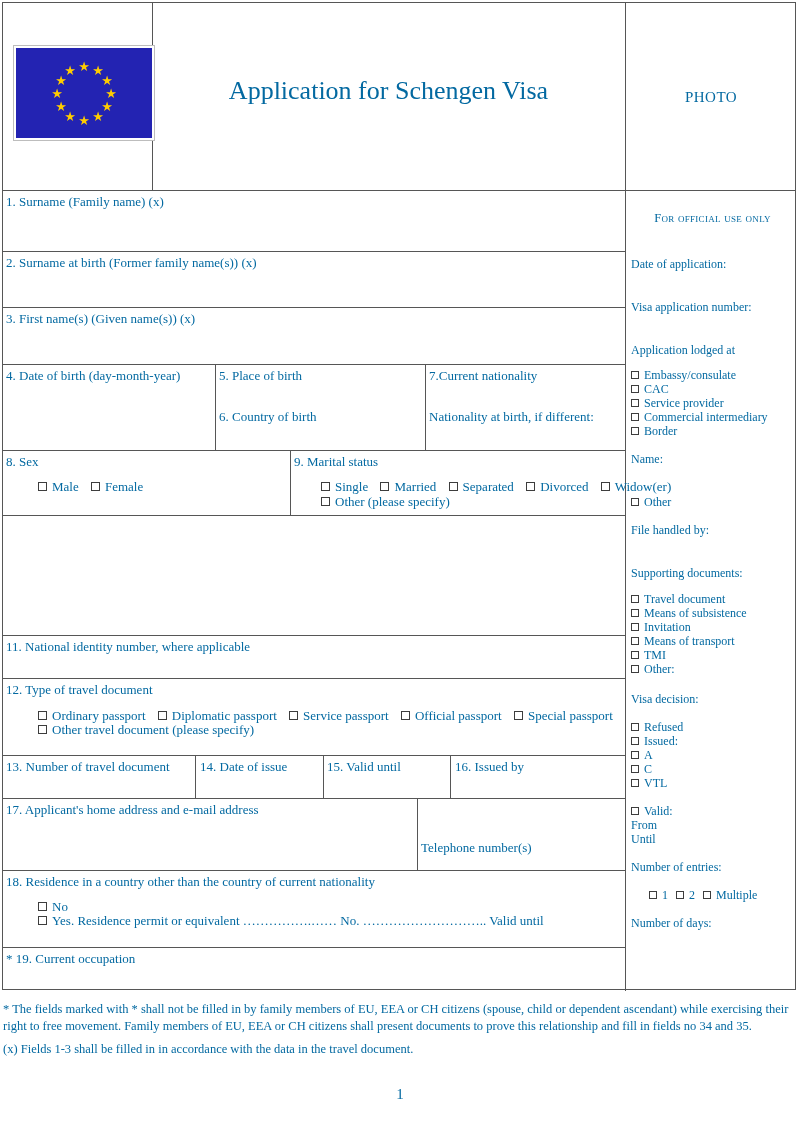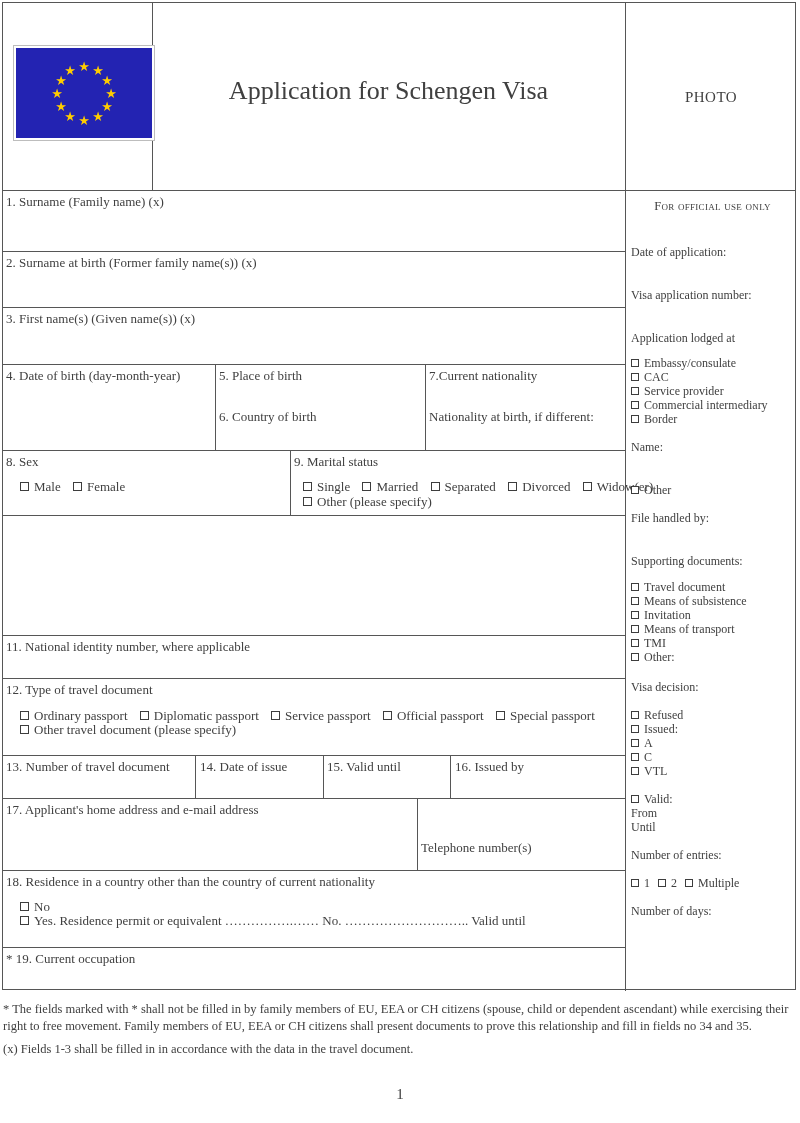--- a/index.html
+++ b/index.html
@@ -1,18 +1,18 @@
 <!DOCTYPE html>
 <html><head>
 <meta charset="utf-8">
 <style>
   html,body { margin:0; padding:0; background:#ffffff; }
   .page {
     position:relative; width:800px; height:1123px; background:#ffffff;
-    font-family:"Liberation Serif", serif; color:#404040; overflow:hidden;
+    font-family:"Liberation Serif", serif; color:#0369a1; overflow:hidden;
   }
   .outer { position:absolute; left:2px; top:2px; width:794px; height:988px;
            border:1px solid #565656; box-sizing:border-box; }
   .hline { position:absolute; height:1px; background:#565656; }
   .vline { position:absolute; width:1px; background:#565656; }
 
   .lbl { position:absolute; font-size:13px; line-height:15px; white-space:nowrap; }
   .wrap { white-space:normal; }
 
   .title { position:absolute; text-align:center; font-size:26px; }
@@ -23,25 +23,25 @@
   .flag { position:absolute; left:13px; top:45px; width:142px; height:96px;
           background:#ffffff; border:1px solid #bdbdbd; box-sizing:border-box; }
   .flag-blue { position:absolute; left:2px; top:2px; right:2px; bottom:2px; background:#2323b2; }
   .eu-star { position:absolute; width:0; height:0; }
   .eu-star::before { content:"★"; position:absolute; transform:translate(-50%,-50%);
                      color:#ffcc00; font-size:13px; line-height:1; }
 
   
   .box { display:inline-block; width:7px; height:7px; border:1px solid #3d3d3d;
          margin-right:5px; vertical-align:0px; background:#fff; }
-  .opt { white-space:nowrap; }
+  .opt { white-space:nowrap;margin-left:18px; }
   .opt + .opt { margin-left:9px; }
 
   
-  .sidebar { position:absolute; left:631px; top:190px; width:163px; padding-top:9px;
+  .sidebar { position:absolute; left:631px; top:190px; width:163px; padding-top:21px;
              font-size:12px; line-height:14px; }
   .sb-title { text-align:center; font-variant:small-caps; font-size:12.5px; letter-spacing:0.3px; }
   .sb-item { }
   .mt42 { margin-top:32px; } .mt29 { margin-top:29px; } .mt16 { margin-top:16px; }
   .mt14 { margin-top:14px; } .mt12 { margin-top:12px; } .mt11 { margin-top:11px; }
   .sidebar .box { width:6px; height:6px; }
 
   .footnote { position:absolute; left:3px; width:793px; font-size:12.5px; line-height:17px; }
   .pagenum { position:absolute; left:0; width:800px; text-align:center; font-size:15px; }
 </style>

